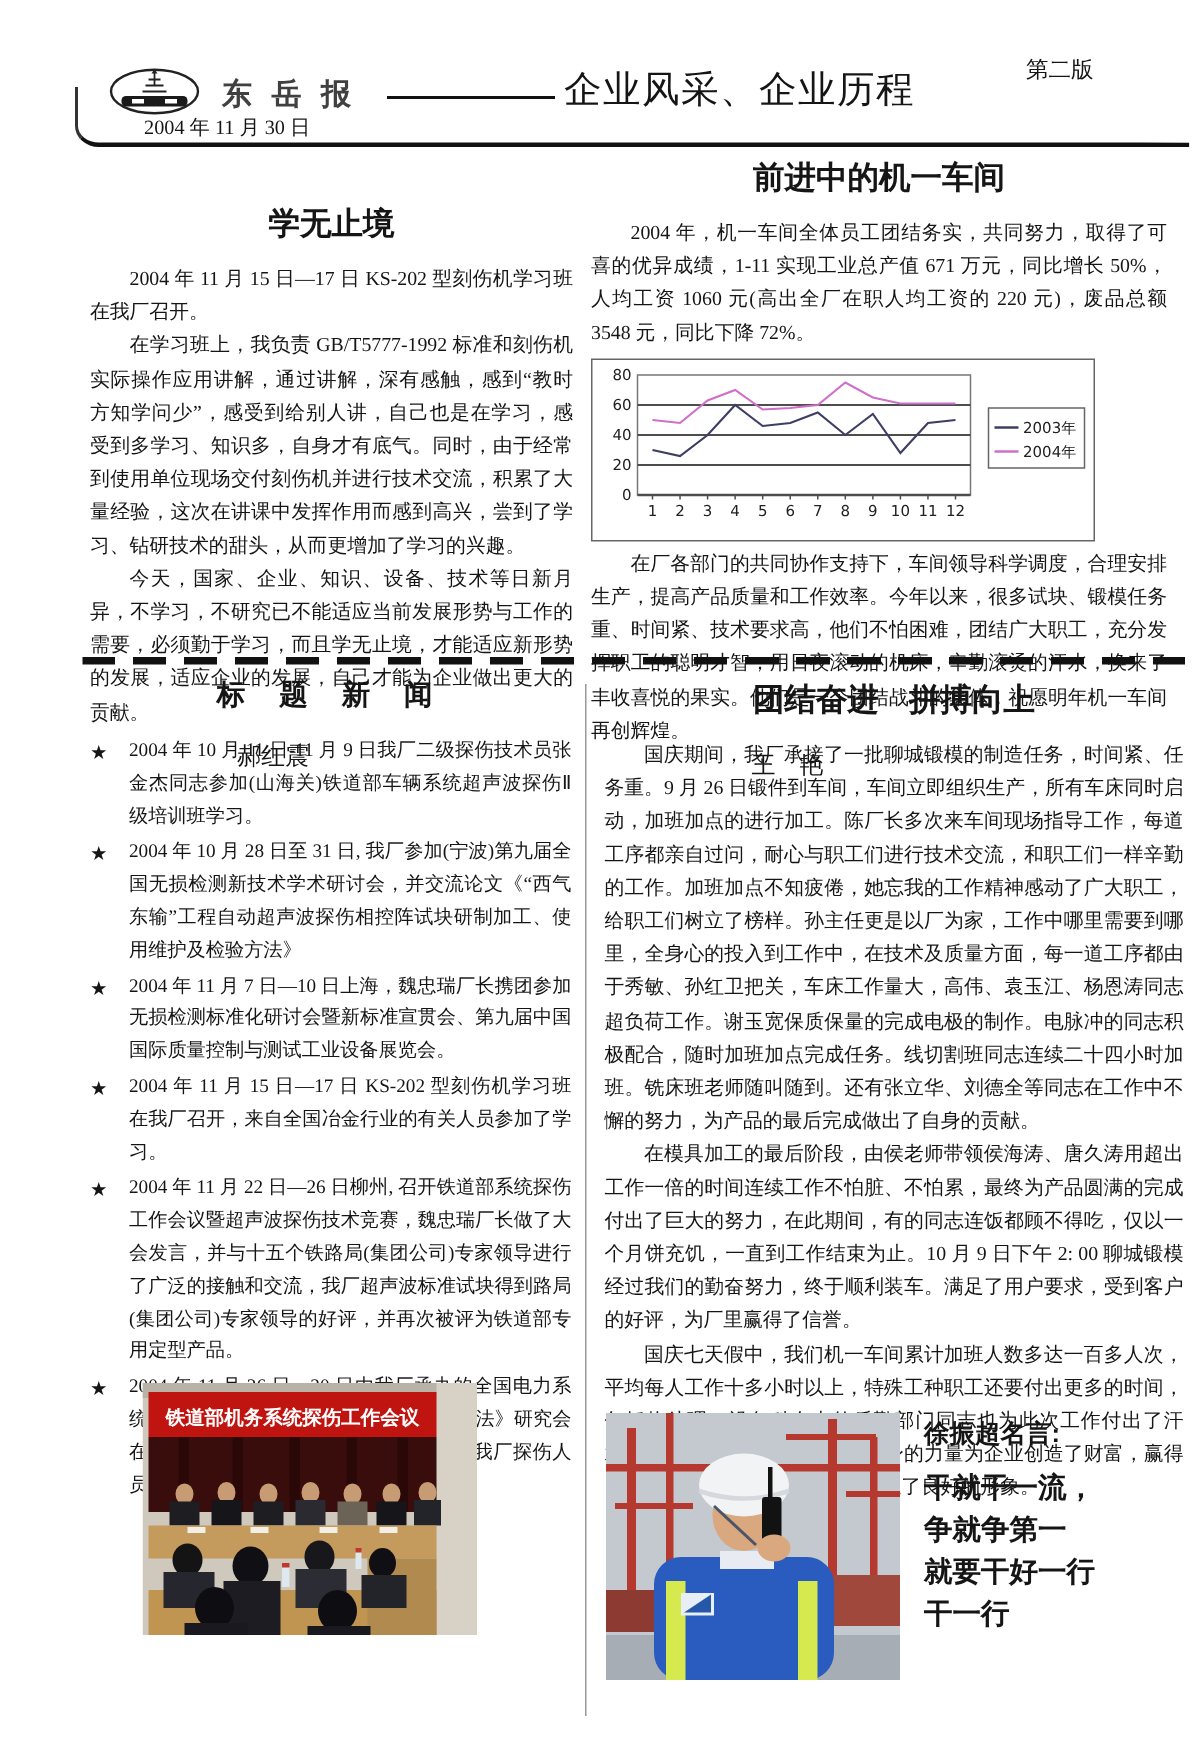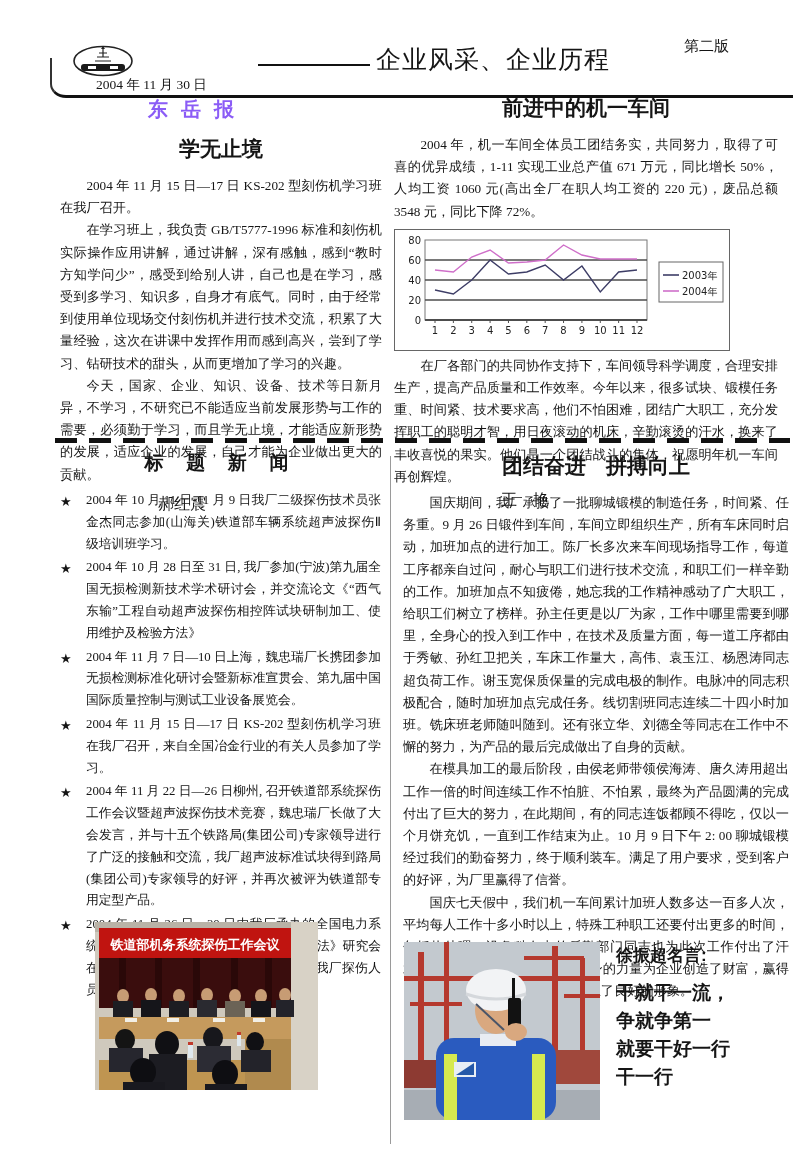--- a/index.html
+++ b/index.html
@@ -4,34 +4,34 @@
 <style>
   html,body{margin:0;padding:0;background:#fff;}
   .page{position:relative;width:800px;height:1169px;background:#ffffff;overflow:hidden;
         font-family:"Liberation Serif",serif;color:#151515;}
 
   
   .head-bracket{position:absolute;left:50px;top:58px;width:741px;height:37px;
     border-left:2px solid #333;border-bottom:3px solid #111;border-bottom-left-radius:16px 14px;}
   .masthead-logo{position:absolute;left:72px;top:45px;}
   .masthead-name{position:absolute;left:148px;top:49px;font-size:20px;font-weight:bold;
-    color:#8b5cf6;letter-spacing:13px;font-family:"DejaVu Sans",sans-serif;white-space:nowrap;margin-top:47px;}
+    color:#404040;letter-spacing:13px;font-family:"DejaVu Sans",sans-serif;white-space:nowrap;}
   .head-dash{position:absolute;left:258px;top:64px;width:112px;height:2px;background:#111;}
   .section-title{position:absolute;left:376px;top:43px;font-size:25px;letter-spacing:1px;white-space:nowrap;}
   .edition{position:absolute;left:684px;top:37px;font-size:15px;}
   .date-line{position:absolute;left:96px;top:76px;font-size:13.5px;}
 
   
   .art-title{text-align:center;font-size:21px;font-weight:bold;
     font-family:"DejaVu Sans",sans-serif;margin:0 0 12px 0;}
   .body-p{margin:0;text-indent:2em;font-size:13.2px;line-height:22.2px;text-align:justify;}
   .sig{margin-top:8px;text-align:center;font-size:16px;}
 
   .col-tl{position:absolute;left:60px;top:112px;width:322px;margin-top:23px;}
-  .col-tr{position:absolute;left:394px;top:94px;width:384px;}
+  .col-tr{position:absolute;left:394px;top:104px;width:384px;}
   .col-bl{position:absolute;left:60px;top:450px;width:321px;}
   .col-br{position:absolute;left:403px;top:452px;width:386px;}
 
   
   .chart-box{width:334px;height:120px;border:1px solid #666;margin:6px 0 4px 0;background:#fff;}
   .chart-box svg{display:block;}
 
   
   .dash-divider{position:absolute;left:55px;top:438px;width:735px;height:5px;
     background:repeating-linear-gradient(90deg,#111 0 22px,transparent 22px 34px);}
@@ -75,21 +75,21 @@
 
   <div class="masthead-name">东岳报</div>
   <div class="head-dash"></div>
   <div class="section-title">企业风采、企业历程</div>
   <div class="edition">第二版</div>
   <div class="date-line">2004 年 11 月 30 日</div>
 
   <div class="col-tl">
     <h2 class="art-title">学无止境</h2>
     <p class="body-p">2004 年 11 月 15 日—17 日 KS-202 型刻伤机学习班在我厂召开。</p>
-    <p class="body-p">在学习班上，我负责 GB/T5777-1996 标准和刻伤机实际操作应用讲解，通过讲解，深有感触，感到“教时方知学问少”，感受到给别人讲，自己也是在学习，感受到多学习、知识多，自身才有底气。同时，由于经常到使用单位现场交付刻伤机并进行技术交流，积累了大量经验，这次在讲课中发挥作用而感到高兴，尝到了学习、钻研技术的甜头，从而更增加了学习的兴趣。</p>
+    <p class="body-p">在学习班上，我负责 GB/T5777-1992 标准和刻伤机实际操作应用讲解，通过讲解，深有感触，感到“教时方知学问少”，感受到给别人讲，自己也是在学习，感受到多学习、知识多，自身才有底气。同时，由于经常到使用单位现场交付刻伤机并进行技术交流，积累了大量经验，这次在讲课中发挥作用而感到高兴，尝到了学习、钻研技术的甜头，从而更增加了学习的兴趣。</p>
     <p class="body-p">今天，国家、企业、知识、设备、技术等日新月异，不学习，不研究已不能适应当前发展形势与工作的需要，必须勤于学习，而且学无止境，才能适应新形势的发展，适应企业的发展，自己才能为企业做出更大的贡献。</p>
     <div class="sig" style="padding-right:78px;">郝红震</div>
   </div>
 
   <div class="col-tr">
     <h2 class="art-title">前进中的机一车间</h2>
     <p class="body-p">2004 年，机一车间全体员工团结务实，共同努力，取得了可喜的优异成绩，1-11 实现工业总产值 671 万元，同比增长 50%，人均工资 1060 元(高出全厂在职人均工资的 220 元)，废品总额 3548 元，同比下降 72%。</p>
 
     <div class="chart-box">
       <svg id="chart-svg" width="334" height="120" viewBox="0 0 334 120">

